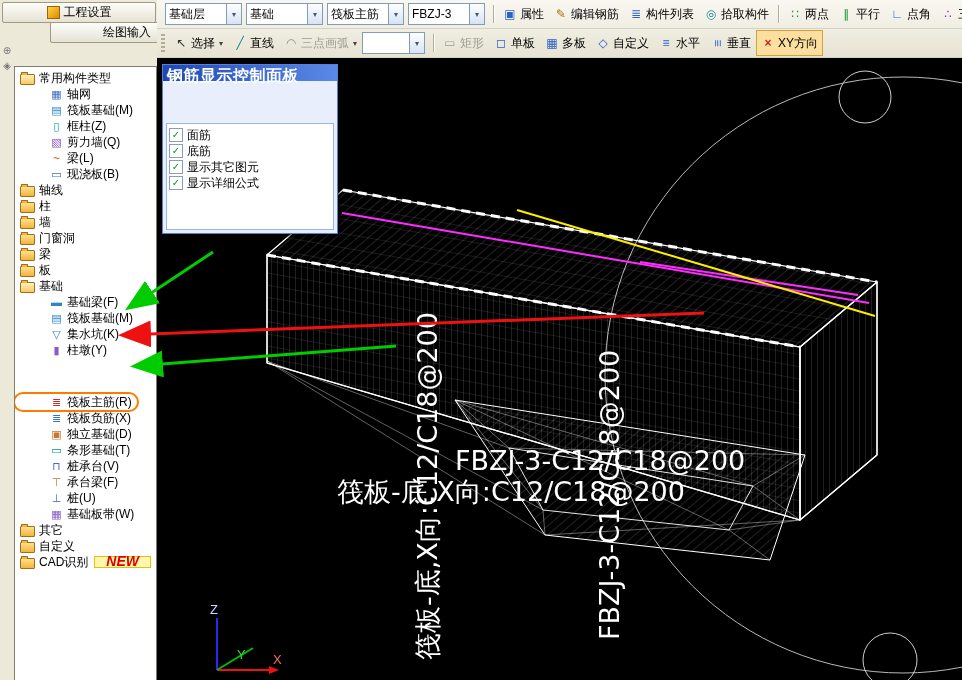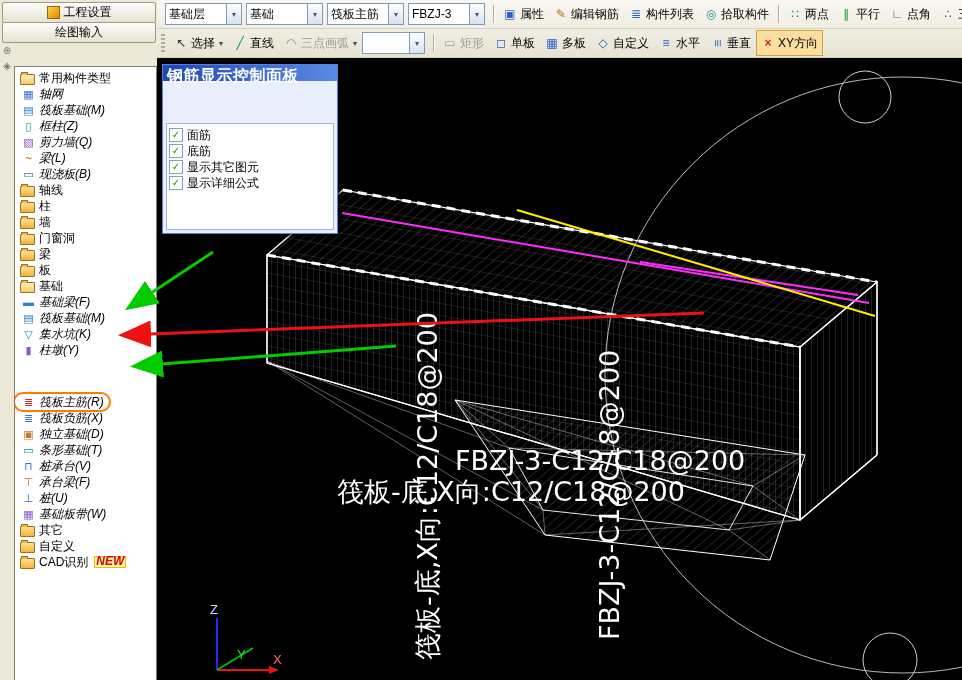--- a/index.html
+++ b/index.html
@@ -4,35 +4,35 @@
 <style>
   html,body{margin:0;padding:0;background:#ece9d8;}
   .app{position:relative;width:962px;height:680px;overflow:hidden;background:#ece9d8;
        font-family:"Liberation Sans","DejaVu Sans",sans-serif;font-size:12px;color:#000;}
 
   
   .left-panel{position:absolute;left:0;top:0;width:157px;height:680px;background:#ece9d8;border-right:1px solid #b8b4a2;}
   .panel-btn{position:absolute;left:2px;width:152px;height:19px;display:flex;align-items:center;justify-content:center;gap:4px;
              background:linear-gradient(#fdfdfb,#e6e2d2);border:1px solid #9e9a84;border-radius:2px;font-size:12px;cursor:default;}
   .panel-btn.pb1{top:2px;}
-  .panel-btn.pb2{top:22px;}
+  .panel-btn.pb2{top:22px;margin-left:48px;}
   .pb-ic{width:11px;height:11px;background:linear-gradient(135deg,#ffd24d,#e08a00);border:1px solid #996600;}
   .side-strip{position:absolute;left:1px;top:46px;width:12px;display:flex;flex-direction:column;gap:5px;align-items:center;}
   .strip-ic{font-size:10px;line-height:10px;color:#777;}
   .strip-ic1::before{content:"⊕";}
   .strip-ic2::before{content:"◈";}
   .tree-box{position:absolute;left:14px;top:66px;width:141px;height:610px;background:#fff;
             border:1px solid #827d6f;padding-top:3px;overflow:hidden;}
   .tree-row{display:flex;align-items:center;gap:3px;height:16px;line-height:16px;padding-left:4px;width:max-content;padding-right:5px;}
-  .tree-row.lvl1{padding-left:6px;font-style:italic;}
+  .tree-row.lvl1{padding-left:34px;}
   .tree-row.highlight{outline:2px solid #ff7b00;border-radius:8px;margin-top:36px;}
   .t-ic{width:15px;text-align:center;font-size:11px;flex:0 0 15px;}
   .t-label{white-space:nowrap;}
-  .new-badge{color:#e00000;font-size:12px;font-weight:bold;font-style:italic;background:#fff7b0;border:1px solid #e8c000;
-             padding:0 1px;margin-left:3px;line-height:9px;height:10px;align-self:center;}
+  .new-badge{color:#e00000;font-size:14px;font-weight:bold;font-style:italic;background:#fff7b0;border:1px solid #e8c000;
+             padding:0 11px;margin-left:3px;line-height:9px;height:10px;align-self:center;}
   
   .ic-folder,.ic-folder-open{width:13px;height:9px;flex:0 0 13px;margin:3px 1px 0 1px;position:relative;border-radius:1px;
       background:linear-gradient(#ffe08a,#f2b43c);border:1px solid #9c6f1f;}
   .ic-folder::before,.ic-folder-open::before{content:"";position:absolute;top:-3px;left:0;width:5px;height:2px;
       background:#f2b43c;border:1px solid #9c6f1f;border-bottom:none;border-radius:1px 1px 0 0;}
   .ic-folder-open{background:linear-gradient(#fff0bd,#f7c964);}
   
   .ic-grid::before{content:"▦";color:#3b6fc9;}
   .ic-raft::before{content:"▤";color:#2e86c9;}
   .ic-column::before{content:"▯";color:#0a9a9a;}

